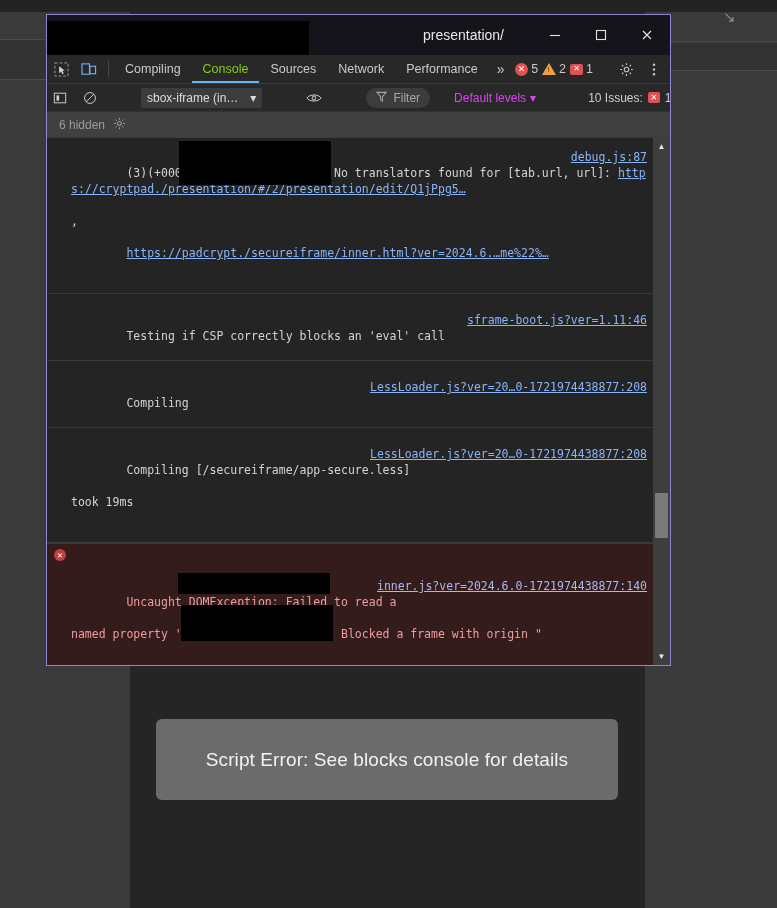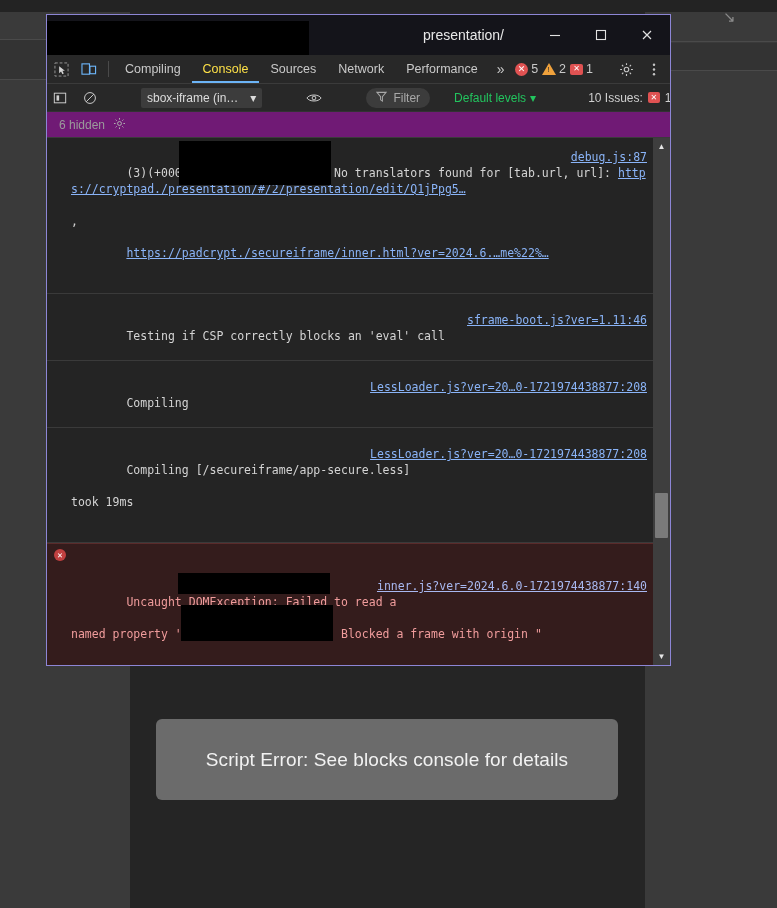--- a/index.html
+++ b/index.html
@@ -89,21 +89,21 @@
   .dt-iconbtn {
     width: 28px; display: flex; align-items: center; justify-content: center;
     color: #b4b4b4;
   }
   .dt-iconbtn.accent { color: #6cb4f7; }
   .dt-sep { width: 1px; background: #4a4a4a; margin: 6px 5px; }
   .dt-tab {
     padding: 0 11px; display: flex; align-items: center;
     color: #c9c9c9; font-size: 12.5px; white-space: nowrap;
   }
-  .dt-tab.active { color: #fde047; box-shadow: inset 0 -2px 0 0 #6cb4f7; }
+  .dt-tab.active { color: #84cc16; box-shadow: inset 0 -2px 0 0 #6cb4f7; }
   .dt-more { padding: 0 8px; display: flex; align-items: center; color: #c9c9c9; font-size: 14px; }
   .dt-counts {
     margin-left: auto; display: flex; align-items: center; gap: 4px;
     padding-right: 4px; font-size: 12.5px;
   }
   .cnt { display: flex; align-items: center; gap: 3px; }
   .cnt .num { color: #c9c9c9; }
   .badge-circle {
     width: 13px; height: 13px; border-radius: 50%; background: #e05252;
     display: inline-flex; align-items: center; justify-content: center;
@@ -141,38 +141,38 @@
     background: #3c3c3c; border-radius: 2px; height: 20px; padding: 0 6px;
     display: flex; align-items: center; gap: 12px;
     color: #dcdcdc; font-size: 12px; white-space: nowrap;
   }
   .fb-filter {
     background: #3c3c3c; border-radius: 11px; height: 20px; width: 228px;
     display: flex; align-items: center; gap: 6px; padding: 0 10px;
     color: #a8a8a8; font-size: 12px;
   }
   .fb-levels {
-    color: #22c55e; font-size: 12px; display: flex; align-items: center; gap: 4px;
+    color: #d946ef; font-size: 12px; display: flex; align-items: center; gap: 4px;
     padding: 0 8px; white-space: nowrap; text-align: center;
   }
   .fb-issues {
     display: flex; align-items: center; gap: 5px; font-size: 12px; color: #cfcfcf;
     white-space: nowrap;
   }
   .issue-sq-red { width: 12px; height: 11px; border-radius: 2px; background: #e05252;
     display:inline-flex; align-items:center; justify-content:center; color:#fff; font-size:8px;}
   .issue-sq-org { width: 12px; height: 11px; border-radius: 2px; background: #f0a23c;
     display:inline-flex; align-items:center; justify-content:center; color:#2a2a2a; font-size:8px;}
   .issue-sq-blu { width: 12px; height: 11px; border-radius: 2px; background: #5a9cf0;
     display:inline-flex; align-items:center; justify-content:center; color:#fff; font-size:8px;}
   .issue-num { color: #cfcfcf; }
 
   
   .dt-hiddenbar {
-    flex: 0 0 26px; height: 26px; background: #701a75;
+    flex: 0 0 26px; height: 26px; background: #404040;
     display: flex; align-items: center; gap: 8px; padding: 0 12px;
     color: #9b9b9b; font-size: 12px;
     border-bottom: 1px solid #3b3b3b;
   }
 
   
   .dt-console {
     flex: 1 1 auto; position: relative; background: #242424; overflow: hidden;
   }
   .console-scroll {

